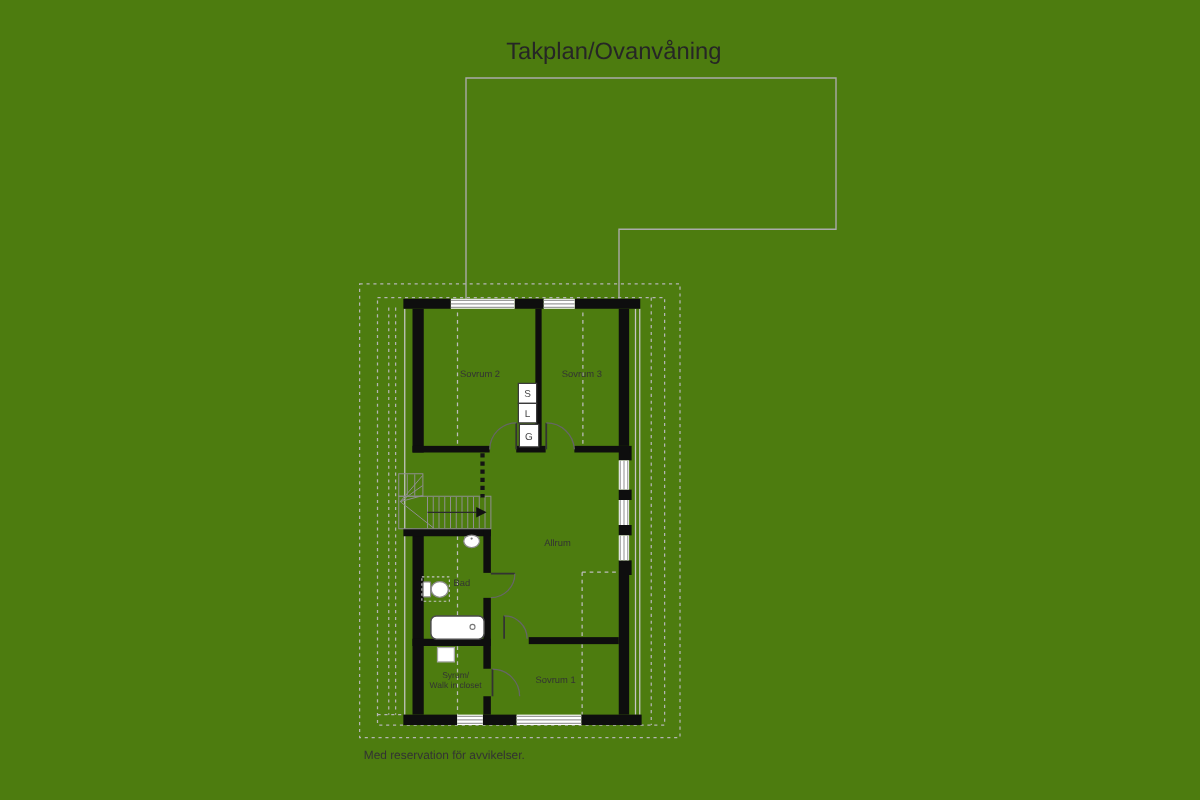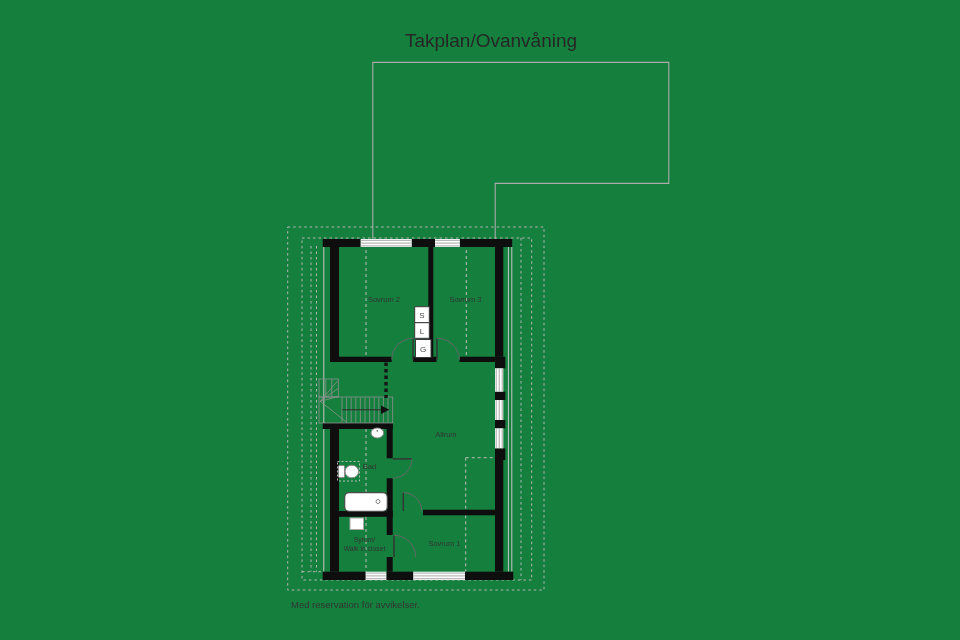--- a/index.html
+++ b/index.html
@@ -1,16 +1,16 @@
 <!DOCTYPE html>
 <html><head>
 <meta charset="utf-8">
 <style>
   html,body{margin:0;padding:0;background:#ffffff;}
-  .stage{position:relative;width:960px;height:640px;background:#15803d;overflow:hidden;
+  .stage{position:relative;width:960px;height:640px;background:#4d7c0f;overflow:hidden;
          font-family:"Liberation Sans", sans-serif;}
   svg{display:block;}
   text{font-family:"Liberation Sans", sans-serif;fill:#333;}
   .title-text{font-size:19px;fill:#262626;}
   .room-label{font-size:7.5px;fill:#333;}
   .room-label-small{font-size:6.8px;fill:#333;}
   .closet-letter{font-size:8px;fill:#444;}
   .footer-text{font-size:9.5px;fill:#333;}
   .wall{fill:#0e0e0e;stroke:none;}
   .win-fill{fill:#ffffff;stroke:none;}

